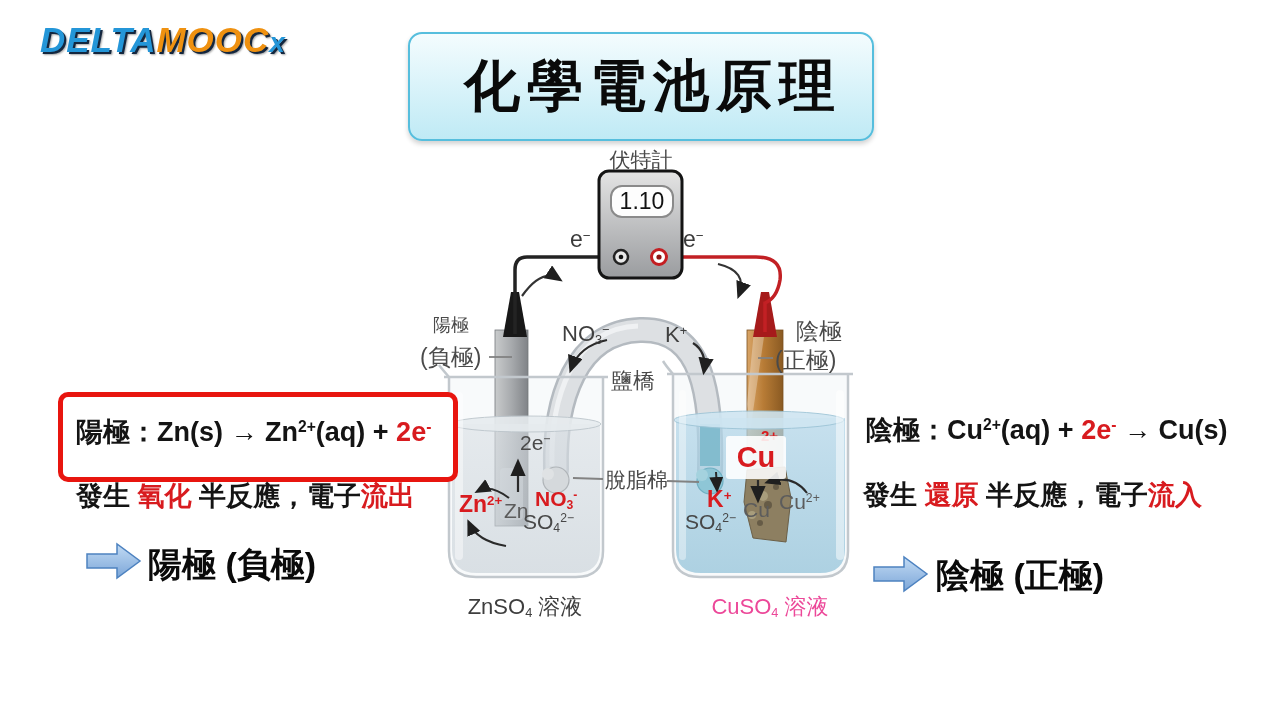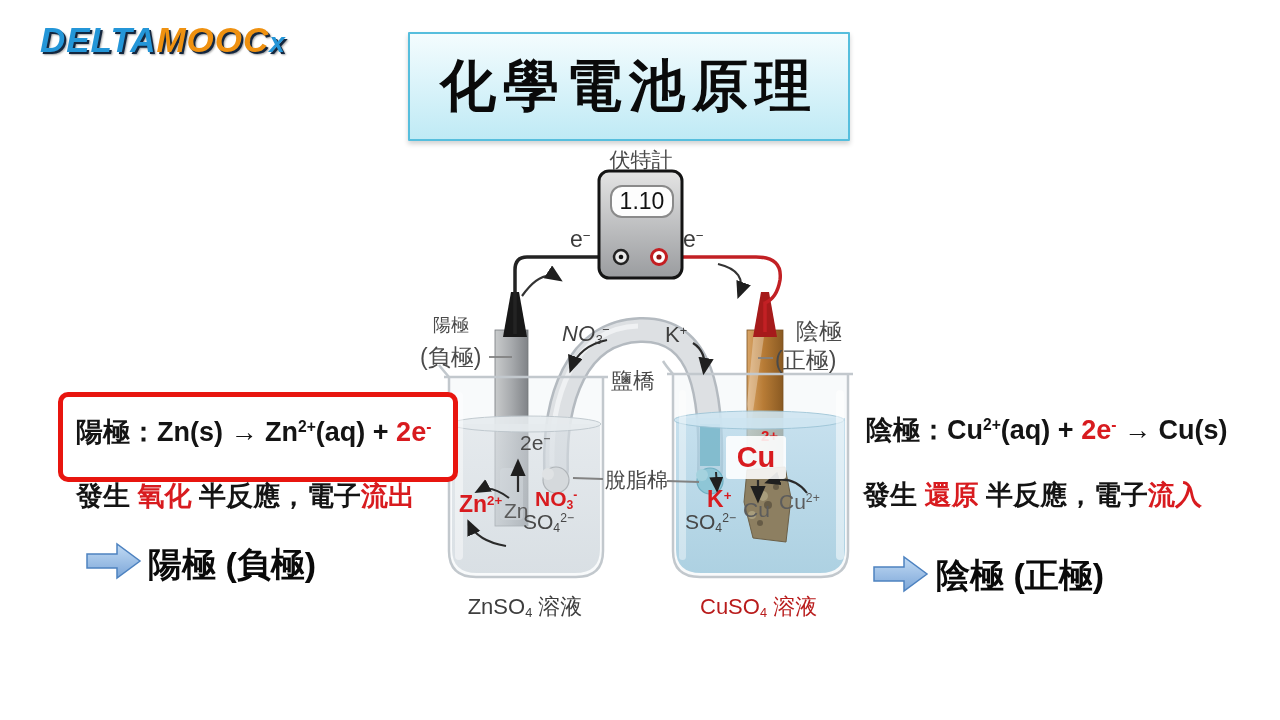--- a/index.html
+++ b/index.html
@@ -12,24 +12,24 @@
   .abs{position:absolute;}
   
   .logo{left:40px;top:20px;font-size:35px;font-weight:bold;font-style:italic;
         letter-spacing:1px;white-space:nowrap;
         text-shadow:2px 2px 0 #14273f, 3px 3px 2px rgba(0,0,0,.35);}
   .logo .blue{color:#2496d8;}
   .logo .orange{color:#ef9110;}
   .logo .small{font-size:28px;}
   
   .title-box{left:408px;top:32px;width:438px;height:105px;
-    border:2.5px solid #56bedd;border-radius:1px;
+    border:2.5px solid #56bedd;border-radius:14px;
     background:linear-gradient(#f4fcfe 0%,#dcf4fa 45%,#bfeaf5 100%);
     box-shadow:0 3px 5px rgba(0,0,0,.18);
-    display:flex;align-items:center;justify-content:center;}
+    display:flex;align-items:center;justify-content:center;padding-left:24px;}
   .title-text{font-size:56px;font-weight:bold;letter-spacing:7px;color:#0a0a0a;}
   
   .dlab{color:#4a4a4a;font-size:22px;white-space:nowrap;}
   .sup{font-size:58%;position:relative;top:-0.55em;}
   .sub{font-size:58%;position:relative;top:0.25em;}
   .red{color:#d81b1f;}
   .redb{color:#d81b1f;font-weight:bold;}
   .gray{color:#5c5c5c;}
   
   .vdisp{left:612px;top:187px;width:60px;height:29px;font-size:23px;color:#111;
@@ -170,39 +170,39 @@
 <div class="abs vdisp">1.10</div>
 
 <div class="abs dlab" style="left:570px;top:226px;font-size:23px;color:#3a3a3a;"><span>e</span><span class="sup">−</span></div>
 <div class="abs dlab" style="left:683px;top:226px;font-size:23px;color:#3a3a3a;"><span>e</span><span class="sup">−</span></div>
 
 <div class="abs dlab" style="left:433px;top:313px;font-size:18px;">陽極</div>
 <div class="abs dlab" style="left:420px;top:342px;font-size:23px;">(負極)</div>
 <div class="abs dlab" style="left:796px;top:316px;font-size:23px;">陰極</div>
 <div class="abs dlab" style="left:775px;top:345px;font-size:23px;">(正極)</div>
 
-<div class="abs dlab" style="left:562px;top:321px;color:#3f3f3f;font-style:italic;"><span>NO</span><span class="sub">3</span><span class="sup">−</span></div>
+<div class="abs dlab" style="left:562px;top:321px;color:#3f3f3f;"><span>NO</span><span class="sub">3</span><span class="sup">−</span></div>
 <div class="abs dlab" style="left:665px;top:322px;color:#3f3f3f;"><span>K</span><span class="sup">+</span></div>
 <div class="abs dlab" style="left:611px;top:366px;">鹽橋</div>
 <div class="abs dlab" style="left:605px;top:466px;font-size:21px;">脫脂棉</div>
 
 <div class="abs dlab" style="left:495px;top:431px;font-size:21px;padding-left:25px;"><span>2e</span><span class="sup">−</span></div>
 <div class="abs redb" style="left:451px;top:491px;font-size:23px;padding-left:8px;"><span>Zn</span><span class="sup">2+</span></div>
 <div class="abs gray" style="left:504px;top:499px;font-size:21px;">Zn</div>
 <div class="abs redb" style="left:535px;top:487px;font-size:21px;"><span>NO</span><span class="sub">3</span><span class="sup">-</span></div>
 <div class="abs" style="left:523px;top:510px;font-size:21px;color:#474747;"><span>SO</span><span class="sub">4</span><span class="sup">2−</span></div>
 <div class="abs" style="left:455px;top:592px;width:140px;text-align:center;font-size:22px;color:#3e3e3e;"><span>ZnSO</span><span class="sub">4</span><span> 溶液</span></div>
 
 <div class="abs cu-remnant red">2+</div>
 <div class="abs cu-box red">Cu</div>
 <div class="abs redb" style="left:707px;top:486px;font-size:23px;z-index:3;"><span>K</span><span class="sup">+</span></div>
 <div class="abs" style="left:685px;top:510px;font-size:21px;color:#474747;"><span>SO</span><span class="sub">4</span><span class="sup">2−</span></div>
 <div class="abs gray" style="left:743px;top:498px;font-size:21px;z-index:3;">Cu</div>
 <div class="abs gray" style="left:779px;top:490px;font-size:21px;"><span>Cu</span><span class="sup">2+</span></div>
-<div class="abs" style="left:700px;top:592px;width:140px;text-align:left;font-size:22px;color:#b91c1c;"><span>CuSO</span><span class="sub">4</span><span> 溶液</span></div>
+<div class="abs" style="left:700px;top:592px;width:140px;text-align:center;font-size:22px;color:#ec4899;"><span>CuSO</span><span class="sub">4</span><span> 溶液</span></div>
 
 <div class="abs redbox"></div>
 <div class="abs eq" style="left:76px;top:414px;">
   <span>陽極：Zn(s) → Zn</span><span class="sup">2+</span><span>(aq) + </span><span class="red">2e</span><span class="sup red">-</span>
 </div>
 <div class="abs line2" style="left:76px;top:478px;">
   <span>發生 </span><span class="red">氧化</span><span> 半反應，電子</span><span class="red">流出</span>
 </div>
 <div class="abs summary" style="left:148px;top:542px;">陽極 (負極)</div>
 

